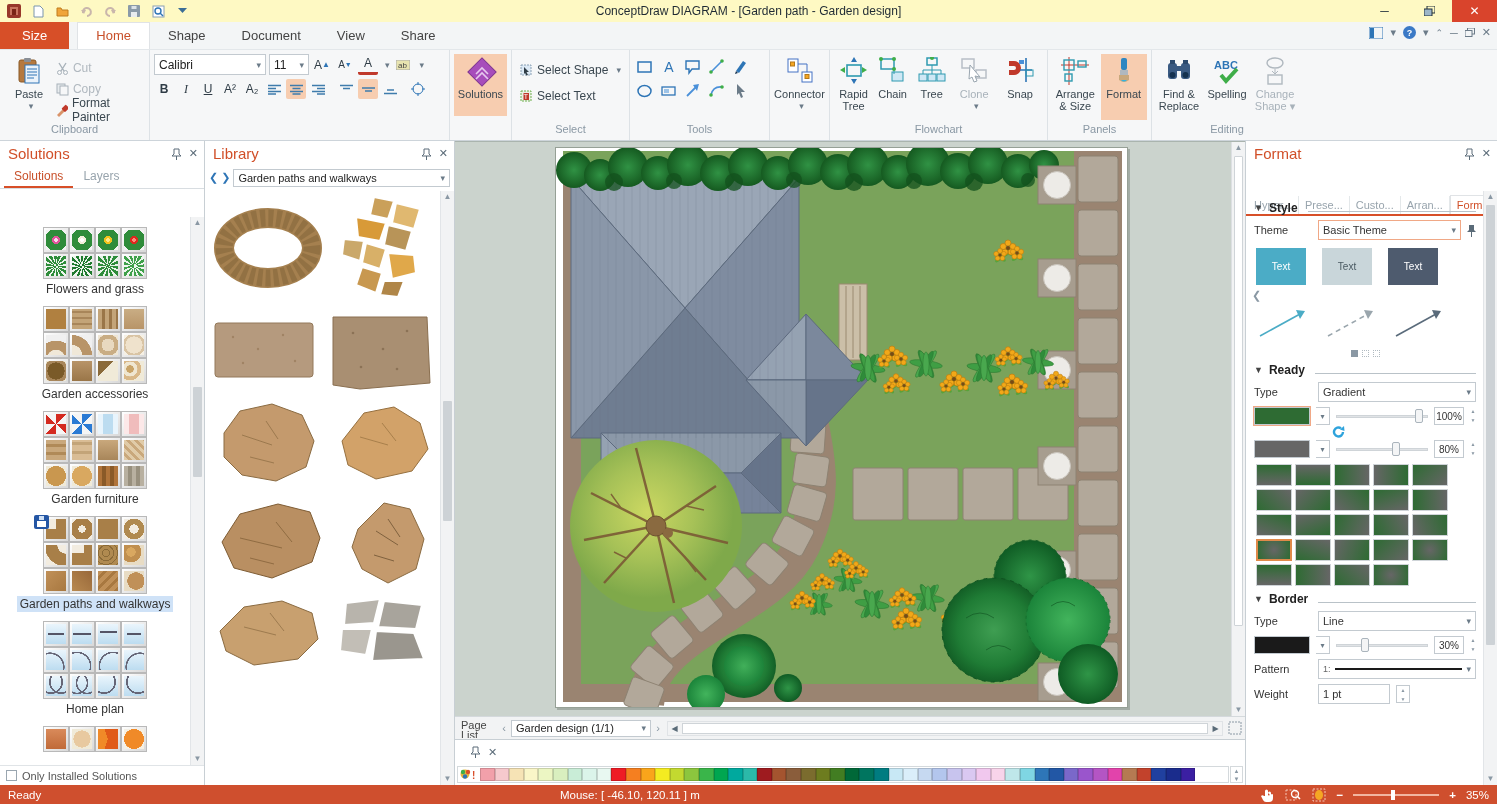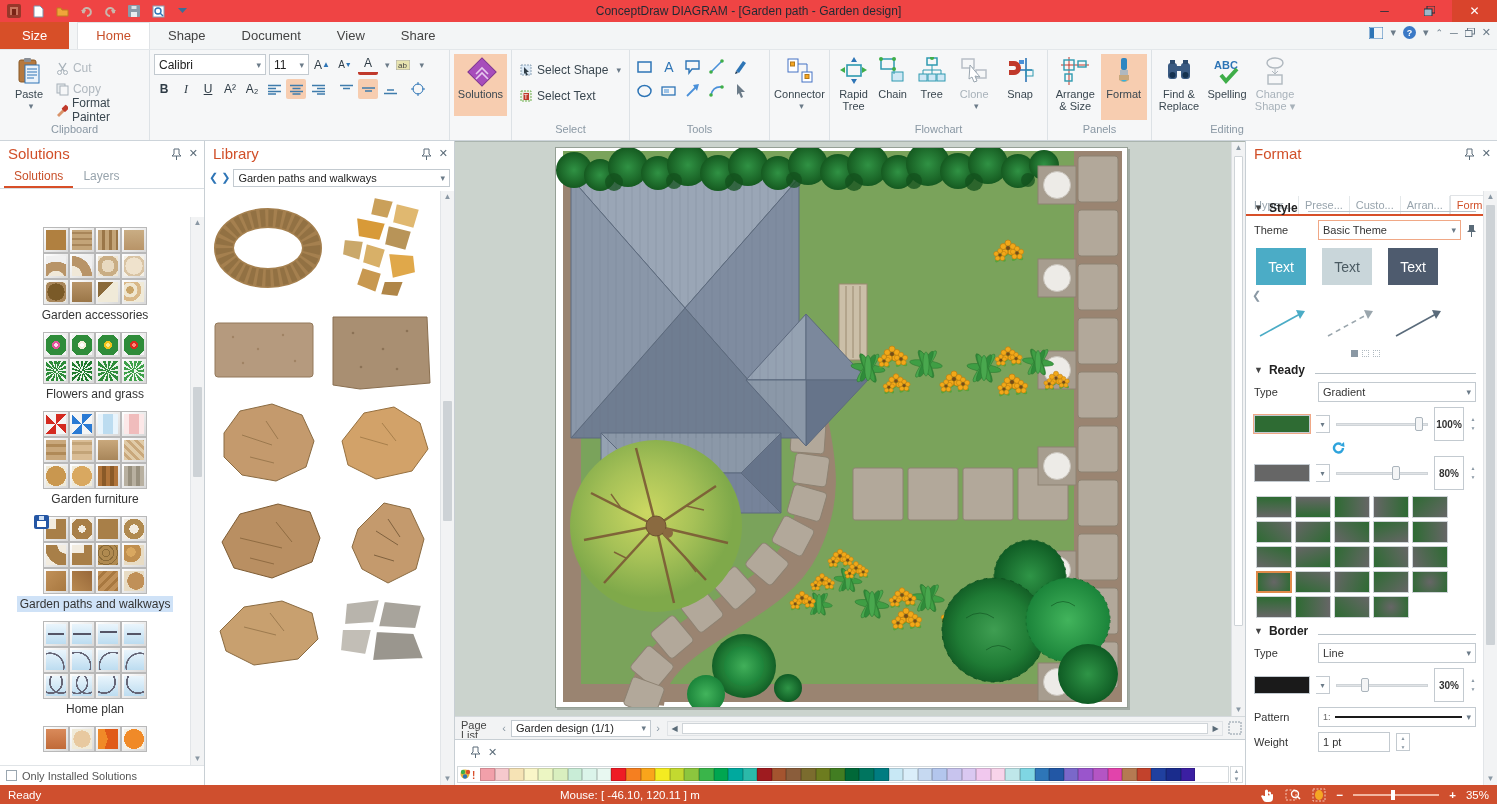--- a/index.html
+++ b/index.html
@@ -1,18 +1,18 @@
 <!DOCTYPE html>
 <html><head>
 <meta charset="utf-8">
 <style>
   *{margin:0;padding:0;box-sizing:border-box;font-family:"Liberation Sans","DejaVu Sans",sans-serif;}
   html,body{width:1497px;height:804px;overflow:hidden;background:#e8eaec;position:relative;font-size:12px;color:#333;}
   
-  #titlebar{position:absolute;left:0;top:0;width:1497px;height:22px;background:#ef4444;display:flex;align-items:center;}
+  #titlebar{position:absolute;left:0;top:0;width:1497px;height:22px;background:#fef9c3;display:flex;align-items:center;}
   .qa-icons{display:flex;align-items:center;gap:8px;padding-left:6px;}
   .qa{width:16px;height:15px;display:flex;align-items:center;justify-content:center;}
   #win-title{position:absolute;left:0;right:0;text-align:center;font-size:12px;color:#1f2a33;pointer-events:none;}
   .win-ctrls{position:absolute;right:0;top:0;height:22px;display:flex;}
   .wbtn{width:45px;height:22px;display:flex;align-items:center;justify-content:center;color:#20303c;font-size:12px;}
   .wbtn.close{background:#d9442c;color:#fff;}
   
   #tabrow{position:absolute;left:0;top:22px;width:1497px;height:28px;background:#f3f5f6;border-bottom:1px solid #e3e7ea;display:flex;align-items:flex-end;}
   .rtab{padding:5px 18px 6px 18px;font-size:13px;color:#444;cursor:pointer;}
   .rtab.file{background:#d74f28;color:#fff;padding:6px 22px;margin-right:8px;}
@@ -97,24 +97,24 @@
   .sect-head .rule{flex:1;border-bottom:1px solid #b9c2c8;margin-left:4px;height:8px;}
   .frow{display:flex;align-items:center;margin:5px 0;gap:6px;}
   .flabel{width:58px;font-size:11px;color:#333;}
   .fcombo{flex:1;height:20px;background:#fff;border:1px solid #c3cad0;display:flex;align-items:center;justify-content:space-between;font-size:11px;padding:0 4px;cursor:pointer;}
   .fcombo.accent{border:1px solid #f0a886;}
   .colorswatch{width:56px;height:18px;border:1px solid #c3cad0;}
   .dropbtn{width:14px;height:18px;border:1px solid #c3cad0;border-left:none;color:#6b7b88;font-size:8px;display:flex;align-items:center;justify-content:center;cursor:pointer;}
   .slider{flex:1;height:18px;position:relative;cursor:pointer;}
   .slider .track{position:absolute;left:0;right:0;top:8px;height:3px;background:#e0e3e6;border:1px solid #cfd4d8;}
   .slider .sthumb{position:absolute;top:2px;width:8px;height:14px;background:#f4f5f6;border:1px solid #aab4bc;border-radius:2px;}
-  .valbox{width:30px;height:34px;border:1px solid #c3cad0;font-size:10px;display:flex;align-items:center;justify-content:center;font-weight:bold;}
+  .valbox{width:30px;height:18px;border:1px solid #c3cad0;font-size:10px;display:flex;align-items:center;justify-content:center;}
   .spin{width:6px;height:18px;font-size:5px;line-height:9px;color:#8a98a4;text-align:center;}
   #theme-previews{display:flex;gap:16px;margin:8px 0 4px 2px;}
-  .tprev{width:50px;height:37px;display:flex;align-items:center;justify-content:center;font-size:14px;cursor:pointer;}
+  .tprev{width:50px;height:37px;display:flex;align-items:center;justify-content:center;font-size:10px;cursor:pointer;}
   #arrow-row{display:flex;gap:16px;align-items:center;margin:4px 0 0 2px;}
   #style-dots{display:flex;gap:4px;justify-content:center;margin:10px 0 2px 0;}
   #style-dots i{width:7px;height:7px;display:block;}
   #grad-grid{display:flex;flex-wrap:wrap;gap:3px;margin:6px 0 2px 2px;width:205px;}
   .gcell{width:36px;height:22px;border:1px solid #cfd4d8;cursor:pointer;}
   .gcell.sel{border:2px solid #e08a4a;}
   
   #statusbar{position:absolute;left:0;bottom:0;width:1497px;height:19px;background:#cf4f2e;color:#fff;font-size:11.5px;display:flex;align-items:center;}
   #sb-ready{padding-left:8px;}
   #sb-mouse{position:absolute;left:560px;}
@@ -620,20 +620,49 @@
           <path d="M4.5,8 v4" stroke="#5a6b78"></path>
         </svg>
       </span>
     <span class="phicon">✕</span>
   </div>
   <div id="sol-tabs">
       <div class="stab active">Solutions</div>
       <div class="stab">Layers</div>
     </div>
   <div id="sol-groups">
+      <div class="sol-group flowers">
+        <div class="tilegrid">
+          <div class="tile">
+            <div style="background: radial-gradient(circle, rgb(255, 217, 236) 0px, rgb(255, 217, 236) 12%, rgb(224, 85, 154) 12%, rgb(224, 85, 154) 30%, rgb(47, 140, 58) 30%, rgb(47, 140, 58) 80%, rgb(243, 243, 243) 80%);"></div>
+          </div>
+          <div class="tile">
+            <div style="background: radial-gradient(circle, rgb(255, 255, 255) 0px, rgb(255, 255, 255) 12%, rgb(243, 239, 218) 12%, rgb(243, 239, 218) 30%, rgb(47, 140, 58) 30%, rgb(47, 140, 58) 80%, rgb(243, 243, 243) 80%);"></div>
+          </div>
+          <div class="tile">
+            <div style="background: radial-gradient(circle, rgb(255, 233, 138) 0px, rgb(255, 233, 138) 12%, rgb(242, 194, 28) 12%, rgb(242, 194, 28) 30%, rgb(47, 140, 58) 30%, rgb(47, 140, 58) 80%, rgb(243, 243, 243) 80%);"></div>
+          </div>
+          <div class="tile">
+            <div style="background: radial-gradient(circle, rgb(255, 138, 122) 0px, rgb(255, 138, 122) 12%, rgb(217, 42, 30) 12%, rgb(217, 42, 30) 30%, rgb(47, 140, 58) 30%, rgb(47, 140, 58) 80%, rgb(243, 243, 243) 80%);"></div>
+          </div>
+          <div class="tile">
+            <div style="background: repeating-conic-gradient(from 10deg, rgb(46, 140, 58) 0deg, rgb(46, 140, 58) 16deg, rgb(238, 245, 238) 16deg, rgb(238, 245, 238) 26deg);"></div>
+          </div>
+          <div class="tile">
+            <div style="background: repeating-conic-gradient(from 40deg, rgb(31, 122, 46) 0deg, rgb(31, 122, 46) 14deg, rgb(238, 245, 238) 14deg, rgb(238, 245, 238) 26deg);"></div>
+          </div>
+          <div class="tile">
+            <div style="background: repeating-conic-gradient(rgb(46, 140, 58) 0deg, rgb(46, 140, 58) 18deg, rgb(232, 242, 232) 18deg, rgb(232, 242, 232) 30deg);"></div>
+          </div>
+          <div class="tile">
+            <div style="background: repeating-conic-gradient(from 25deg, rgb(63, 160, 74) 0deg, rgb(63, 160, 74) 16deg, rgb(238, 245, 238) 16deg, rgb(238, 245, 238) 28deg);"></div>
+          </div>
+        </div>
+        <div class="sol-caption"><span>Flowers and grass</span></div>
+      </div>
       <div class="sol-group accessories">
         <div class="tilegrid">
           <div class="tile">
             <div style="background: rgb(176, 128, 64);"></div>
           </div>
           <div class="tile">
             <div style="background: repeating-linear-gradient(0deg, rgb(195, 164, 120) 0px, rgb(195, 164, 120) 4px, rgb(168, 134, 90) 4px, rgb(168, 134, 90) 6px);"></div>
           </div>
           <div class="tile">
             <div style="background: repeating-linear-gradient(90deg, rgb(195, 164, 120) 0px, rgb(195, 164, 120) 4px, rgb(154, 118, 72) 4px, rgb(154, 118, 72) 7px);"></div>
@@ -660,49 +689,20 @@
             <div style="background: linear-gradient(rgb(184, 148, 104), rgb(154, 118, 72));"></div>
           </div>
           <div class="tile">
             <div style="background: conic-gradient(from 135deg at 50% 30%, rgb(240, 234, 216) 0deg, rgb(240, 234, 216) 90deg, rgb(138, 106, 58) 90deg, rgb(138, 106, 58) 270deg, rgb(240, 234, 216) 270deg);"></div>
           </div>
           <div class="tile">
             <div style="background: radial-gradient(circle at 30% 40%, rgb(201, 164, 104) 0px, rgb(201, 164, 104) 20%, rgb(239, 230, 208) 21%, rgb(239, 230, 208) 40%, rgb(217, 184, 136) 41%, rgb(217, 184, 136) 60%, rgb(240, 234, 216) 61%);"></div>
           </div>
         </div>
         <div class="sol-caption"><span>Garden accessories</span></div>
-      </div>
-      <div class="sol-group flowers">
-        <div class="tilegrid">
-          <div class="tile">
-            <div style="background: radial-gradient(circle, rgb(255, 217, 236) 0px, rgb(255, 217, 236) 12%, rgb(224, 85, 154) 12%, rgb(224, 85, 154) 30%, rgb(47, 140, 58) 30%, rgb(47, 140, 58) 80%, rgb(243, 243, 243) 80%);"></div>
-          </div>
-          <div class="tile">
-            <div style="background: radial-gradient(circle, rgb(255, 255, 255) 0px, rgb(255, 255, 255) 12%, rgb(243, 239, 218) 12%, rgb(243, 239, 218) 30%, rgb(47, 140, 58) 30%, rgb(47, 140, 58) 80%, rgb(243, 243, 243) 80%);"></div>
-          </div>
-          <div class="tile">
-            <div style="background: radial-gradient(circle, rgb(255, 233, 138) 0px, rgb(255, 233, 138) 12%, rgb(242, 194, 28) 12%, rgb(242, 194, 28) 30%, rgb(47, 140, 58) 30%, rgb(47, 140, 58) 80%, rgb(243, 243, 243) 80%);"></div>
-          </div>
-          <div class="tile">
-            <div style="background: radial-gradient(circle, rgb(255, 138, 122) 0px, rgb(255, 138, 122) 12%, rgb(217, 42, 30) 12%, rgb(217, 42, 30) 30%, rgb(47, 140, 58) 30%, rgb(47, 140, 58) 80%, rgb(243, 243, 243) 80%);"></div>
-          </div>
-          <div class="tile">
-            <div style="background: repeating-conic-gradient(from 10deg, rgb(46, 140, 58) 0deg, rgb(46, 140, 58) 16deg, rgb(238, 245, 238) 16deg, rgb(238, 245, 238) 26deg);"></div>
-          </div>
-          <div class="tile">
-            <div style="background: repeating-conic-gradient(from 40deg, rgb(31, 122, 46) 0deg, rgb(31, 122, 46) 14deg, rgb(238, 245, 238) 14deg, rgb(238, 245, 238) 26deg);"></div>
-          </div>
-          <div class="tile">
-            <div style="background: repeating-conic-gradient(rgb(46, 140, 58) 0deg, rgb(46, 140, 58) 18deg, rgb(232, 242, 232) 18deg, rgb(232, 242, 232) 30deg);"></div>
-          </div>
-          <div class="tile">
-            <div style="background: repeating-conic-gradient(from 25deg, rgb(63, 160, 74) 0deg, rgb(63, 160, 74) 16deg, rgb(238, 245, 238) 16deg, rgb(238, 245, 238) 28deg);"></div>
-          </div>
-        </div>
-        <div class="sol-caption"><span>Flowers and grass</span></div>
       </div>
       <div class="sol-group furniture">
         <div class="tilegrid">
           <div class="tile">
             <div style="background: repeating-conic-gradient(rgb(212, 42, 32) 0deg, rgb(212, 42, 32) 45deg, rgb(245, 245, 245) 45deg, rgb(245, 245, 245) 90deg);"></div>
           </div>
           <div class="tile">
             <div style="background: repeating-conic-gradient(rgb(42, 122, 212) 0deg, rgb(42, 122, 212) 45deg, rgb(245, 245, 245) 45deg, rgb(245, 245, 245) 90deg);"></div>
           </div>
           <div class="tile">

